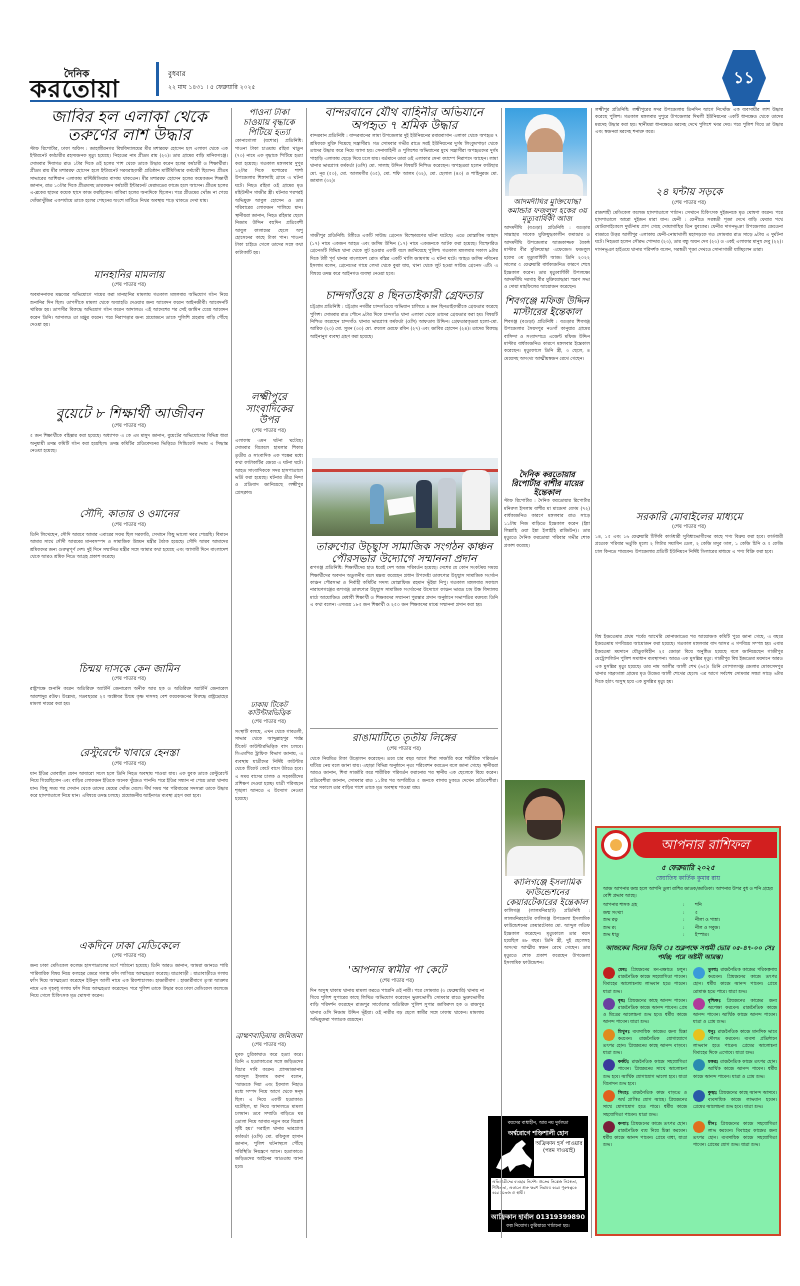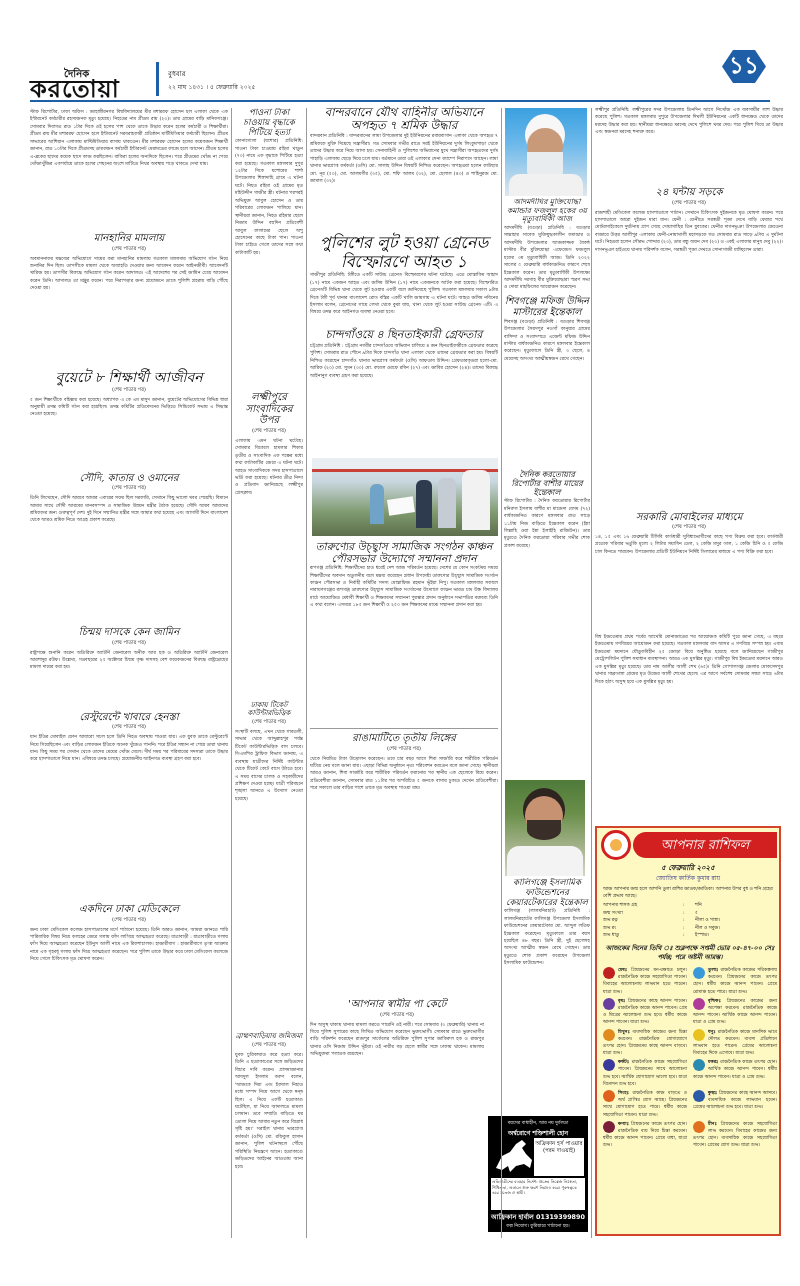--- a/index.html
+++ b/index.html
@@ -7,39 +7,39 @@
   body { font-family: "DejaVu Sans", sans-serif; color: #111; position: relative; }
   .page { position: absolute; left: 0; top: 0; width: 800px; height: 1286px; }
 
   
   .masthead { position: absolute; left: 30px; top: 60px; width: 740px; height: 42px; border-bottom: 2px solid #1f5fa8; }
   .logo-small { position: absolute; left: 34px; top: 6px; font-size: 10px; font-weight: bold; text-align: right; }
   .logo-big { position: absolute; left: 0px; top: 10px; font-size: 24px; font-weight: 900; letter-spacing: 1px; font-family: "DejaVu Serif", serif; }
   .mast-sep { position: absolute; left: 126px; top: 2px; width: 3px; height: 34px; background: #1f5fa8; }
   .mast-day { position: absolute; left: 138px; top: 8px; font-size: 7px; }
   .mast-date { position: absolute; left: 138px; top: 22px; font-size: 6px; color: #333; }
-  .page-num { position: absolute; right: 4px; top: -10px; width: 44px; height: 33px; background: #1f5fa8;
-    clip-path: polygon(25% 0, 75% 0, 100% 50%, 75% 100%, 25% 100%, 0 50%); color: #fff; font-size: 23px; font-weight: bold;
+  .page-num { position: absolute; right: 4px; top: -10px; width: 44px; height: 56px; background: #1f5fa8;
+    clip-path: polygon(25% 0, 75% 0, 100% 50%, 75% 100%, 25% 100%, 0 50%); color: #fff; font-size: 16px; font-weight: bold;
     display: flex; align-items: center; justify-content: center; }
 
   .col { position: absolute; overflow: hidden; }
   .hl { text-align: center; font-family: "DejaVu Serif", serif; font-style: italic; line-height: 1.15; color: #000; }
   .sub { text-align: center; font-size: 5px; color: #222; margin: 1px 0 2px; }
   .body { font-size: 4.6px; line-height: 1.62; text-align: justify; color: #222; }
   .vrule { position: absolute; width: 1px; background: #999; }
   .hrule { position: absolute; height: 1px; background: #999; }
 
   .photo { position: absolute; overflow: hidden; }
   .ph-man1 { background: linear-gradient(180deg,#3aa0e0 0%,#6bb8ea 40%,#dfe7ee 100%); }
   .ph-man2 { background: linear-gradient(180deg,#4f7a3a 0%,#6a8f4a 35%,#d8d2c4 100%); }
   .ph-event { background: linear-gradient(180deg,#dfe8ef 0%,#c9d7e0 30%,#7f9a6e 70%,#5d6e4c 100%); }
   .head-circle { position: absolute; border-radius: 50%; }
   .beard { position: absolute; border-radius: 0 0 50% 50%; }
 
-  .horoscope { position: absolute; left: 595px; top: 826px; width: 186px; height: 410px; border: 2px solid #d2452a; background: #fef9c3; }
+  .horoscope { position: absolute; left: 595px; top: 826px; width: 186px; height: 410px; border: 2px solid #d2452a; background: #86efac; }
   .horo-banner { position: absolute; left: 36px; top: 4px; width: 144px; height: 26px; background: #d21f1f; border-radius: 14px 0 0 14px; color: #fff;
     font-family: "DejaVu Serif", serif; font-size: 13px; font-style: italic; display: flex; align-items: center; justify-content: center; }
   .horo-wheel { position: absolute; left: 4px; top: 2px; width: 30px; height: 30px; border-radius: 50%; border: 3px solid #d21f1f; background: #fff; }
   .horo-wheel::after { content: ""; position: absolute; left: 6px; top: 6px; width: 12px; height: 12px; border-radius: 50%; background: #f3b24b; }
   .horo-date { position: absolute; left: 0; top: 34px; width: 100%; text-align: center; font-size: 7px; font-style: italic; font-weight: bold; }
   .horo-author { position: absolute; left: 0; top: 45px; width: 100%; text-align: center; font-size: 6px; color: #3a3a8c; }
   .horo-intro { position: absolute; left: 6px; top: 57px; width: 172px; font-size: 4.6px; line-height: 1.6; }
   .horo-table { position: absolute; left: 6px; top: 73px; width: 172px; font-size: 4.6px; line-height: 1.65; }
   .horo-table .row { display: flex; }
   .horo-table .k { width: 80px; }
@@ -67,20 +67,21 @@
     <div class="logo-small">দৈনিক</div>
     <div class="logo-big">করতোয়া</div>
     <div class="mast-sep"></div>
     <div class="mast-day">বুধবার</div>
     <div class="mast-date">২২ মাঘ ১৪৩১ । ৫ ফেব্রুয়ারি ২০২৫</div>
     <div class="page-num">১১</div>
   </div>
 
   <div class="col" style="left:30px; top:108px; width:198px; height:1140px;">
     <div>
+      <div class="hl" style="font-size:16px;">জাবির হল এলাকা থেকে তরুণের লাশ উদ্ধার</div>
       <div class="body" style="height:120px; overflow:hidden;">স্টাফ রিপোর্টার, ঢাকা অফিস : জাহাঙ্গীরনগর বিশ্ববিদ্যালয়ের মীর মশাররফ হোসেন হল এলাকা থেকে এক ইন্টারনেট কর্মচারীর রহস্যজনক মৃত্যু হয়েছে। নিহতের নাম প্রীতম রায় (২৩)। তার গ্রামের বাড়ি মানিকগঞ্জে। সোমবার দিবাগত রাত ১টার দিকে ওই হলের পাশ থেকে তাকে উদ্ধার করেন হলের কর্মচারী ও শিক্ষার্থীরা। প্রীতম রায় মীর মশাররফ হোসেন হলে ইন্টারনেট সরবরাহকারী প্রতিষ্ঠান মার্টিমিডিয়ার কর্মচারী ছিলেন। প্রীতম সাভারের আশিয়ান এলাকায় মাল্টিমিডিয়ার বাসায় থাকতেন। মীর মশাররফ হোসেন হলের কয়েকজন শিক্ষার্থী জানান, রাত ১০টার দিকে প্রীতমসহ তারকজন কর্মচারী ইন্টারনেট মেরামতের কাজে হলে আসেন। প্রীতম হলের এ-ব্লকের ছাদের কয়েক ছাদে কাজ করছিলেন। বাকিরা হলের অন্যদিকে ছিলেন। পরে প্রীতমের খোঁজ না পেয়ে খোঁজাখুঁজির একপর্যায়ে তাকে হলের পেছনের অংশে মাটিতে নিথর অবস্থায় পড়ে থাকতে দেখা যায়।</div>
     </div>
     <div>
       <div class="hl" style="font-size:10px; margin-top:4px;">মানহানির মামলায়</div>
       <div class="sub">(শেষ পাতার পর)</div>
       <div class="body" style="height:112px; overflow:hidden;">অবমাননাকর মন্তব্যের অভিযোগে দায়ের করা মানহানির মামলায় গতকাল মঙ্গলবার অভিযোগ গঠন নিয়ে শুনানির দিন ছিল। তাপসীকে মামলা থেকে অব্যাহতি দেওয়ার জন্য আবেদন করেন আইনজীবী। আবেদনটি খারিজ হয়। তাপসীর বিরুদ্ধে অভিযোগ গঠন করেন আদালত। এই আদেশের পর সেই জামিন চেয়ে আবেদন করেন তিনি। আদালত তা মঞ্জুর করেন। পরে নিরাপত্তার জন্য প্রয়োজনে তাকে পুলিশি প্রহরায় বাড়ি পৌঁছে দেওয়া হয়।</div>
     </div>
     <div>
       <div class="hl" style="font-size:14px; margin-top:2px;">বুয়েটে ৮ শিক্ষার্থী আজীবন</div>
       <div class="sub">(শেষ পাতার পর)</div>
@@ -133,21 +134,20 @@
   </div>
 
   <div class="vrule" style="left:306px; top:108px; height:1130px;"></div>
 
   <div class="col" style="left:310px; top:106px; width:188px; height:470px;">
     <div>
       <div class="hl" style="font-size:11.5px;">বান্দরবানে যৌথ বাহিনীর অভিযানে অপহৃত ৭ শ্রমিক উদ্ধার</div>
       <div class="body" style="height:100px; overflow:hidden;">বান্দরবান প্রতিনিধি : বান্দরবানের লামা উপজেলার দুই ইউনিয়নের রবারবাগান এলাকা থেকে অপহৃত ৭ শ্রমিককে মুক্তি দিয়েছে সন্ত্রাসীরা। গত সোমবার গভীর রাতে সরই ইউনিয়নের দুর্গম লিংকুমপাড়া থেকে তাদের উদ্ধার করে নিয়ে আসা হয়। সেনাবাহিনী ও পুলিশের অভিযানের মুখে সন্ত্রাসীরা অপহৃতদের দুর্গম পাহাড়ি এলাকায় ছেড়ে দিয়ে চলে যায়। বর্তমানে তারা ওই এলাকার সেনা ক্যাম্পে নিরাপদে আছেন। লামা থানার ভারপ্রাপ্ত কর্মকর্তা (ওসি) মো. সালাহ উদ্দিন বিষয়টি নিশ্চিত করেছেন। অপহৃতরা হলেন কাউছার মো. নূর (৫০), মো. আলমগীর (৩৫), মো. শফি আলম (৩২), মো. হেলাল (৪০) ও শাহিনুরজ মো. জামাল (৩২)।</div>
     </div>
     <div>
-      <div class="hl" style="font-size:16px; margin-top:2px;">পুলিশের লুট হওয়া গ্রেনেড বিস্ফোরণে আহত ১</div>
       <div class="body" style="height:56px; overflow:hidden;">গাজীপুর প্রতিনিধি: টঙ্গীতে একটি সাউন্ড গ্রেনেড বিস্ফোরণের ঘটনা ঘটেছে। এতে মোস্তাকিম আহাদ (১৭) নামে একজন আহত এবং জসিম উদ্দিন (১৭) নামে একজনকে আটক করা হয়েছে। বিস্ফোরিত গ্রেনেডটি বিভিন্ন থানা থেকে লুট হওয়ার একটি বলে জানিয়েছে পুলিশ। গতকাল মঙ্গলবার সকাল ৯টার দিকে টঙ্গী পূর্ব থানার বাংলাদেশ রোড বস্তির একটি খালি জায়গায় এ ঘটনা ঘটে। আহত জসিম নবিনের ইসলাম বলেন, গ্রেনেডের গায়ে লেখা থেকে বুঝা যায়, থানা থেকে লুট হওয়া সাউন্ড গ্রেনেড এটি। এ বিষয়ে তদন্ত করে আইনগত ব্যবস্থা নেওয়া হবে।</div>
     </div>
     <div>
       <div class="hl" style="font-size:11px; margin-top:2px;">চান্দগাঁওয়ে ৪ ছিনতাইকারী গ্রেফতার</div>
       <div class="body" style="height:60px; overflow:hidden;">চট্টগ্রাম প্রতিনিধি : চট্টগ্রাম নগরীর চান্দগাঁওয়ে অভিযান চালিয়ে ৪ জন ছিনতাইকারীকে গ্রেফতার করেছে পুলিশ। সোমবার রাত পৌনে ৯টার দিকে চান্দগাঁও থানা এলাকা থেকে তাদের গ্রেফতার করা হয়। বিষয়টি নিশ্চিত করেছেন চান্দগাঁও থানার ভারপ্রাপ্ত কর্মকর্তা (ওসি) আফতাব উদ্দিন। গ্রেফতারকৃতরা হলো-মো. আরিফ (২০) মো. সুমন (৩০) মো. রুবেল ওরফে রবিন (২৭) এবং জাবির হোসেন (২৪)। তাদের বিরুদ্ধে আইনানুগ ব্যবস্থা গ্রহণ করা হয়েছে।</div>
     </div>
   </div>
 
   <div class="photo ph-event" style="left:312px; top:458px; width:186px; height:78px;">
     <div style="position:absolute; left:0; top:0; width:100%; height:14px; background:#e8eef2; border-bottom:3px solid #c9423a;"></div>
@@ -165,21 +165,21 @@
   </div>
 
   <div class="hrule" style="left:310px; top:728px; width:188px;"></div>
 
   <div class="col" style="left:310px; top:732px; width:188px; height:260px;">
     <div class="hl" style="font-size:10px;">রাঙামাটিতে তৃতীয় লিঙ্গের</div>
     <div class="sub">(শেষ পাতার পর)</div>
     <div class="body" style="height:240px; overflow:hidden;">থেকে নিয়মিত টাকা উত্তোলন করেছেন। তবে চার বছর আগে শিবা সার্জারি করে শারীরিক পরিবর্তন ঘটিয়ে নেয় বলে জানা যায়। এছাড়া বিভিন্ন অনুষ্ঠানে নৃত্য পরিবেশন করতেন বলে জানা গেছে। স্থানীয়রা আরও জানান, শিবা সার্জারি করে শারীরিক পরিবর্তন করানোর পর স্থানীয় এক ছেলেকে বিয়ে করেন। প্রতিবেশীরা জানান, সোমবার রাত ১১টার পর অপরিচিত ৫ জনকে বাসায় ঢুকতে দেখেন প্রতিবেশীরা। পরে সকালে তার বাড়ির পাশে তাকে মৃত অবস্থায় পাওয়া যায়।</div>
   </div>
 
-  <div class="col" style="left:310px; top:998px; width:174px; height:240px;">
+  <div class="col" style="left:310px; top:964px; width:174px; height:240px;">
     <div class="hl" style="font-size:10px;">'আপনার স্বামীর পা কেটে</div>
     <div class="sub">(শেষ পাতার পর)</div>
     <div class="body" style="height:220px; overflow:hidden;">দিন অসুস্থ থাকায় থানায় মামলা করতে পারেনি ওই নারী। পরে সোমবার (৩ ফেব্রুয়ারি) থানায় না গিয়ে পুলিশ সুপারের কাছে লিখিত অভিযোগ করেছেন ভুক্তভোগী। সোমবার রাতে ভুক্তভোগীর বাড়ি পরিদর্শন করেছেন রাজপুর সার্কেলের অতিরিক্ত পুলিশ সুপার জাকিরুল হক ও রাজপুর থানার ওসি নিজাম উদ্দিন ভূঁইয়া। ওই নারীর বড় ছেলে স্বামীর সঙ্গে ঢাকায় থাকেন। মামলায় অভিযুক্তরা পলাতক রয়েছেন।</div>
   </div>
 
   <div class="ad">
     <div class="l1">বয়সের বাধাহীন, আর নয় দুর্বলতা</div>
     <div class="l2">অর্শ্বরোগে শক্তিশালী হোন</div>
     <svg class="horse" viewBox="0 0 46 36">
       <path d="M4 30 L10 18 L18 14 L24 6 L30 2 L34 6 L30 10 L34 16 L40 22 L38 30 L32 26 L24 28 L18 34 L16 28 L10 32 Z" fill="#fff"></path>
@@ -205,21 +205,21 @@
   <div class="col" style="left:504px; top:198px; width:86px; height:440px;">
     <div>
       <div class="hl" style="font-size:7.5px;">আদমদীঘির মুক্তিযোদ্ধা কমান্ডার ফজলুল হকের ৩য় মৃত্যুবার্ষিকী আজ</div>
       <div class="body" style="height:70px; overflow:hidden;">আদমদীঘি (বগুড়া) প্রতিনিধি : বগুড়ার সান্তাহার সাবেক মুক্তিযুদ্ধকালীন কমান্ডার ও আদমদীঘি উপজেলার আজকাজ্জক বৈকন্ঠ মাস্টার বীর মুক্তিযোদ্ধা এফেজেড ফজলুল হকের ৩য় মৃত্যুবার্ষিকী আজ। তিনি ২০২২ সালের ৫ ফেব্রুয়ারি বার্ধক্যজনিত কারণে শেষে ইন্তেকাল করেন। তার মৃত্যুবার্ষিকী উপলক্ষ্যে আদমদীঘি দরগাহ বীর মুক্তিযোদ্ধারা স্মরণ সভা ও দোয়া মাহফিলের আয়োজন করেছেন।</div>
     </div>
     <div>
       <div class="hl" style="font-size:9.5px; margin-top:2px;">শিবগঞ্জে মফিজ উদ্দিন মাস্টারের ইন্তেকাল</div>
       <div class="body" style="height:150px; overflow:hidden;">শিবগঞ্জ (বগুড়া) প্রতিনিধি : বগুড়ার শিবগঞ্জ উপজেলার সৈয়দপুর নওগাঁ কানুয়ার গ্রামের বাসিন্দা ও সংবাদপত্রে এজেন্ট মফিজ উদ্দিন মাস্টার বার্ধক্যজনিত কারণে মঙ্গলবার ইন্তেকাল করেছেন। মৃত্যুকালে তিনি স্ত্রী, ৩ ছেলে, ৪ মেয়েসহ অসংখ্য আত্মীয়স্বজন রেখে গেছেন।</div>
     </div>
     <div>
-      <div class="hl" style="font-size:8px; margin-top:2px;">দৈনিক করতোয়ার রিপোর্টার বাশীর মায়ের ইন্তেকাল</div>
+      <div class="hl" style="font-size:8px; margin-top:2px;font-weight:bold;">দৈনিক করতোয়ার রিপোর্টার বাশীর মায়ের ইন্তেকাল</div>
       <div class="body" style="height:90px; overflow:hidden;">স্টাফ রিপোর্টার : দৈনিক করতোয়ার রিপোর্টার মনিরুল ইসলাম বাশীর মা মাজেদা বেগম (৭২) বার্ধক্যজনিত কারণে মঙ্গলবার রাত সাড়ে ১১টায় নিজ বাড়িতে ইন্তেকাল করেন (ইন্না লিল্লাহি ওয়া ইন্না ইলাইহি রাজিউন)। তার মৃত্যুতে দৈনিক করতোয়া পরিবার গভীর শোক প্রকাশ করেছে।</div>
     </div>
   </div>
 
   <div class="photo ph-man2" style="left:505px; top:780px; width:80px; height:96px;">
     <div class="head-circle" style="left:18px; top:8px; width:42px; height:44px; background:#2e2420;"></div>
     <div class="head-circle" style="left:20px; top:16px; width:38px; height:40px; background:#c79272;"></div>
     <div class="beard" style="left:22px; top:40px; width:34px; height:20px; background:#3a2e28;"></div>
     <div style="position:absolute; left:2px; top:66px; width:76px; height:30px; background:#f3f3f3; border-radius:12px 12px 0 0;"></div>
   </div>

